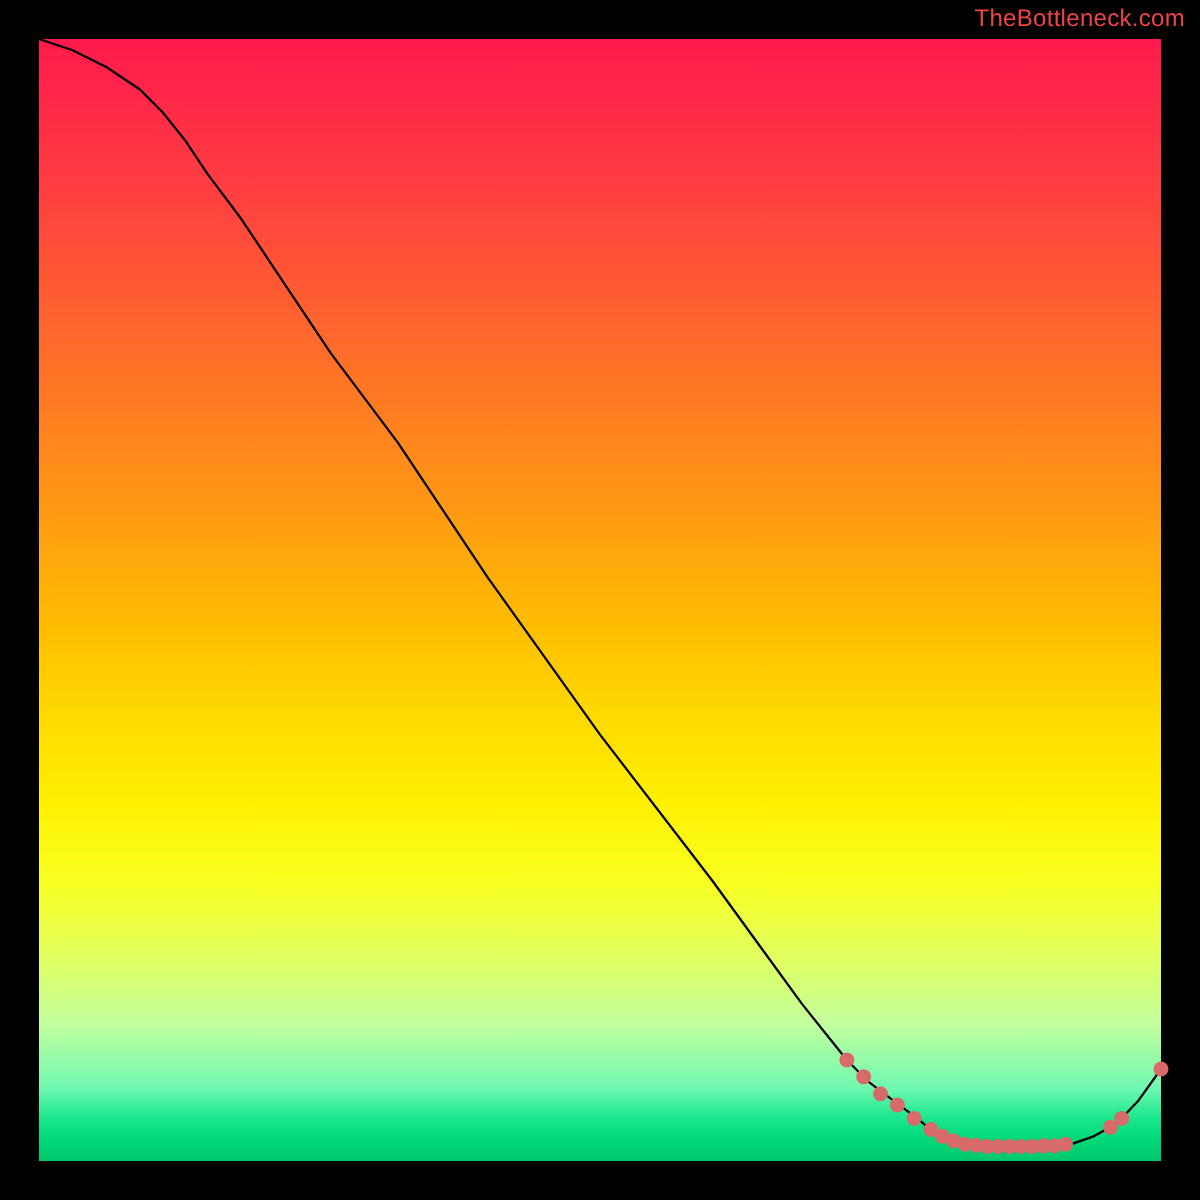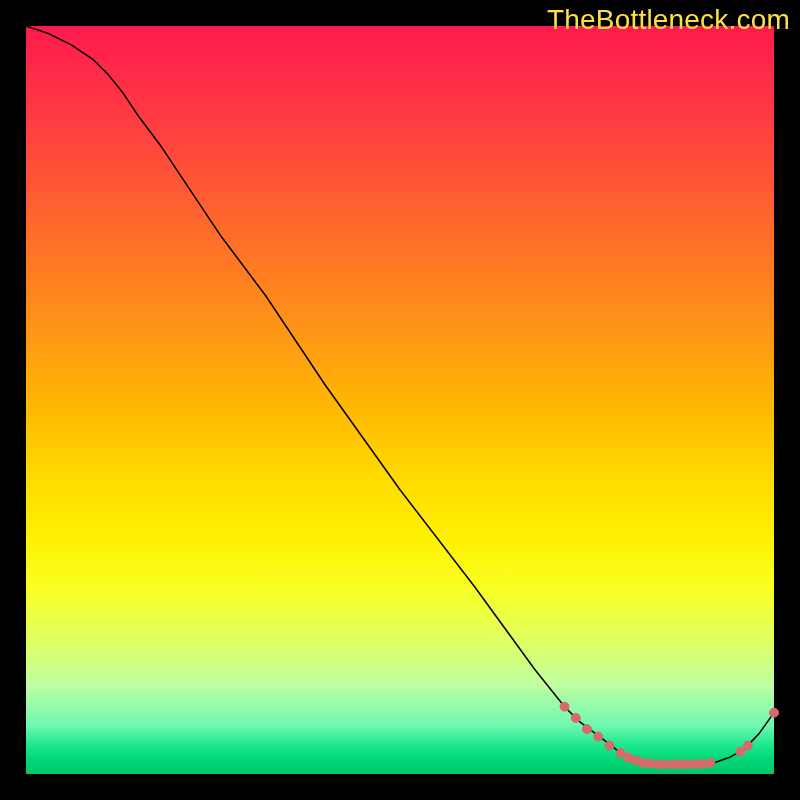--- a/index.html
+++ b/index.html
@@ -14,22 +14,22 @@
   .frame {
     position: relative;
     width: 800px;
     height: 800px;
     background: #000;
   }
   .watermark {
     position: absolute;
     top: 4px;
     right: 10px;
-    color: #fde047;
-    font-size: 28px;
+    color: #ef4444;
+    font-size: 16px;
     font-weight: 500;
     letter-spacing: 0.2px;
     z-index: 30;
   }
   .plot-area {
     position: absolute;
     left: 26px;
     top: 26px;
     width: 748px;
     height: 748px;

